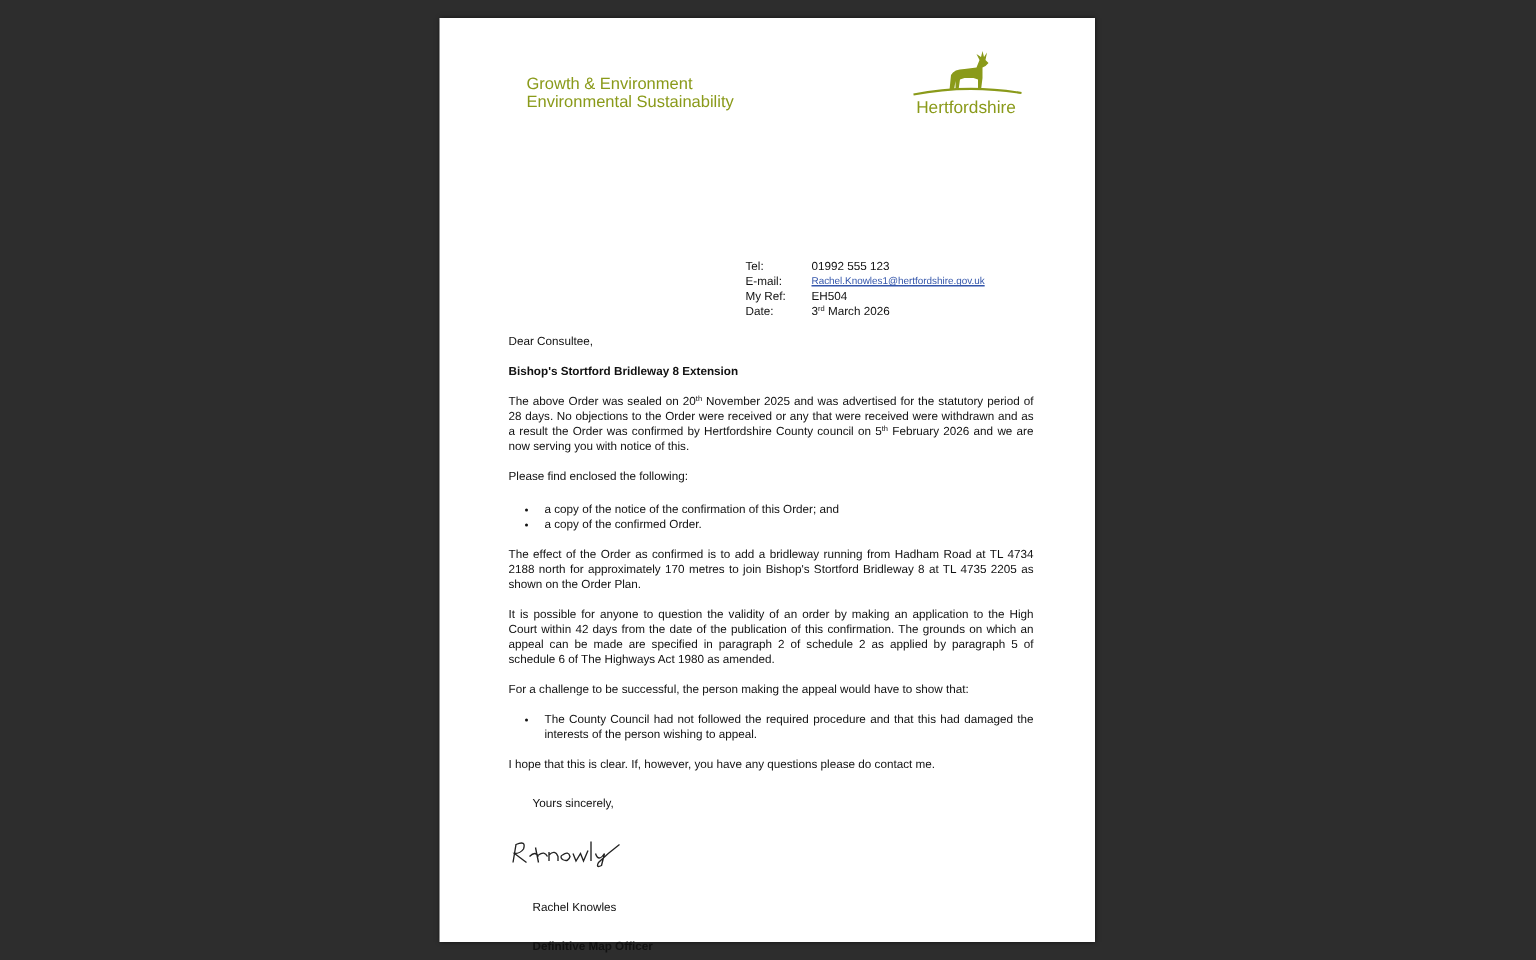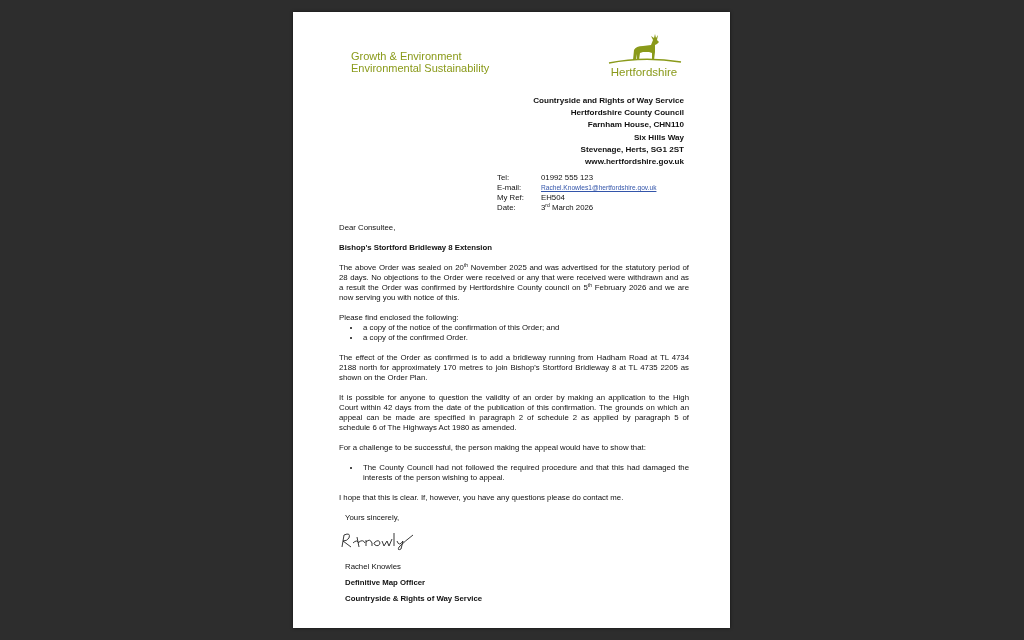--- a/index.html
+++ b/index.html
@@ -21,47 +21,39 @@
   .contact a { color:#3355aa; text-decoration:underline; font-size:6.6px; }
   .body { position:absolute; left:46px; top:211px; width:350px; font-size:7.8px; line-height:10px; }
   .body p { margin:0 0 10px 0; }
   .justify { text-align:justify; }
   .title { font-weight:bold; }
   ul { margin:0 0 10px 0; padding-left:22px; }
   ul li { margin:0; padding-left:2px; }
   sup { font-size:5px; vertical-align:3px; line-height:0; }
   .sig { height:22px; margin:0 0 2px 0; }
   .bold { font-weight:bold; }
-  .sigblock p { margin:6px; }
+  .sigblock p { margin:16px; }
 </style>
 </head>
 <body>
 
 <div class="page">
   <div class="dept">
     <div>Growth &amp; Environment</div>
     <div>Environmental Sustainability</div>
   </div>
 
   <div class="logo">
     <svg width="82" height="38" viewBox="0 0 82 38">
       <path d="M6 33 Q41 26 78 32" stroke="#8a9a1a" stroke-width="1.4" fill="none"></path>
       <path d="M30 30 L31 20 Q33 16 40 16 L48 15 L50 10 L48 6 L51 8 L52 4 L53 8 L55 5 L54 10 L56 12 L54 14 L52 15 L52 22 L51 30 L49 30 L49 23 L46 22 L40 22 L37 23 L36 30 L34 30 L34 24 L33 30 Z" fill="#8a9a1a"></path>
     </svg>
     <div class="logo-text">Hertfordshire</div>
   </div>
 
-  <div class="address">
-    <div>Countryside and Rights of Way Service</div>
-    <div>Hertfordshire County Council</div>
-    <div>Farnham House, CHN110</div>
-    <div>Six Hills Way</div>
-    <div>Stevenage, Herts, SG1 2ST</div>
-    <div>www.hertfordshire.gov.uk</div>
-  </div>
 
   <div class="contact">
     <div class="row">
         <span class="k">Tel:</span>
         <span>01992 555 123</span>
       </div>
     <div class="row">
         <span class="k">E-mail:</span>
         <a>Rachel.Knowles1@hertfordshire.gov.uk</a>
       </div>
@@ -72,21 +64,21 @@
     <div class="row">
         <span class="k">Date:</span>
         <span><span>3</span><sup>rd</sup><span> March 2026</span></span>
       </div>
   </div>
 
   <div class="body">
     <p>Dear Consultee,</p>
     <p class="title">Bishop's Stortford Bridleway 8 Extension</p>
     <p class="justify"><span>The above Order was sealed on 20</span><sup>th</sup><span> November 2025 and was advertised for the statutory period of 28 days.  No objections to the Order were received or any that were received were withdrawn and as a result the Order was confirmed by Hertfordshire County council on 5</span><sup>th</sup><span> February 2026 and we are now serving you with notice of this.</span></p>
-    <p style="margin-bottom:0">Please find enclosed the following:</p>
+    <p style="margin-bottom:12px">Please find enclosed the following:</p>
     <ul>
       <li>a copy of the notice of the confirmation of this Order; and</li>
       <li>a copy of the confirmed Order.</li>
     </ul>
     <p class="justify">The effect of the Order as confirmed is to add a bridleway running from Hadham Road at TL 4734 2188 north for approximately 170 metres to join Bishop's Stortford Bridleway 8 at TL 4735 2205 as shown on the Order Plan.</p>
     <p class="justify">It is possible for anyone to question the validity of an order by making an application to the High Court within 42 days from the date of the publication of this confirmation.  The grounds on which an appeal can be made are specified in paragraph 2 of schedule 2 as applied by paragraph 5 of schedule 6 of The Highways Act 1980 as amended.</p>
     <p style="margin-bottom:10px">For a challenge to be successful, the person making the appeal would have to show that:</p>
     <ul class="justify">
       <li>The County Council had not followed the required procedure and that this had damaged the interests of the person wishing to appeal.</li>
     </ul>

